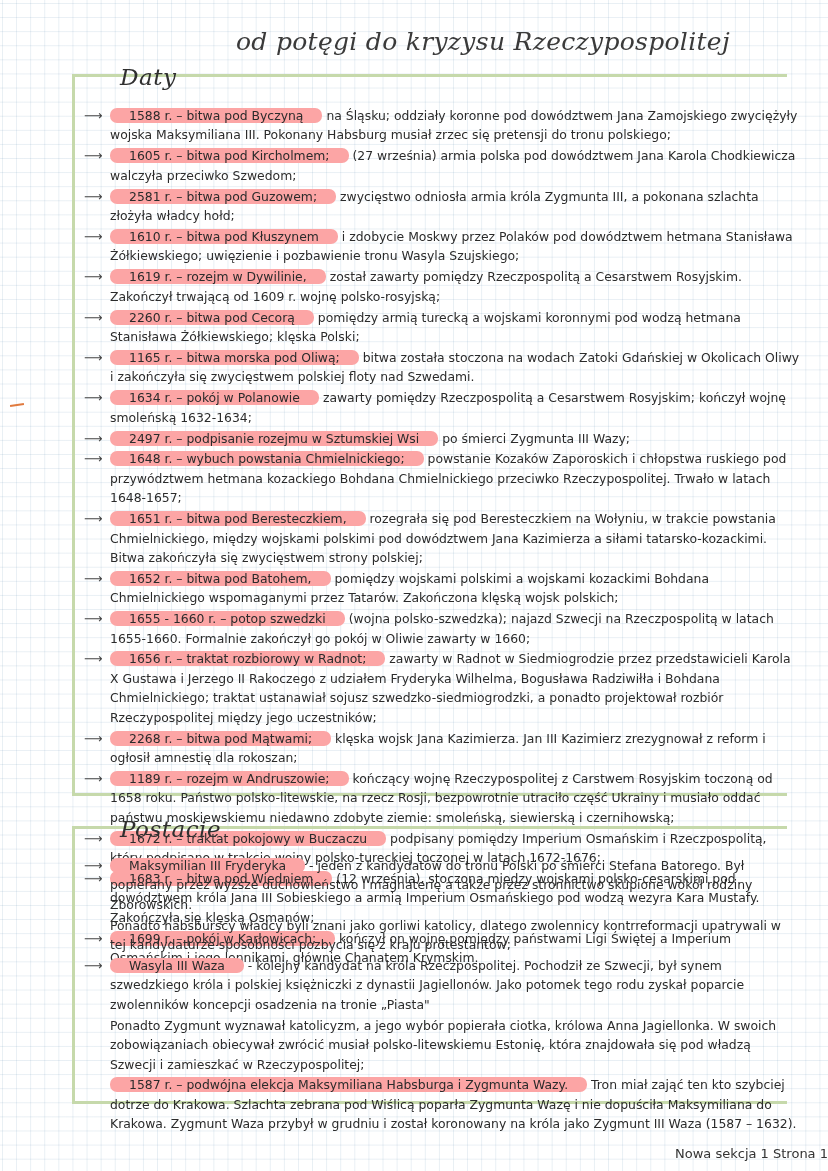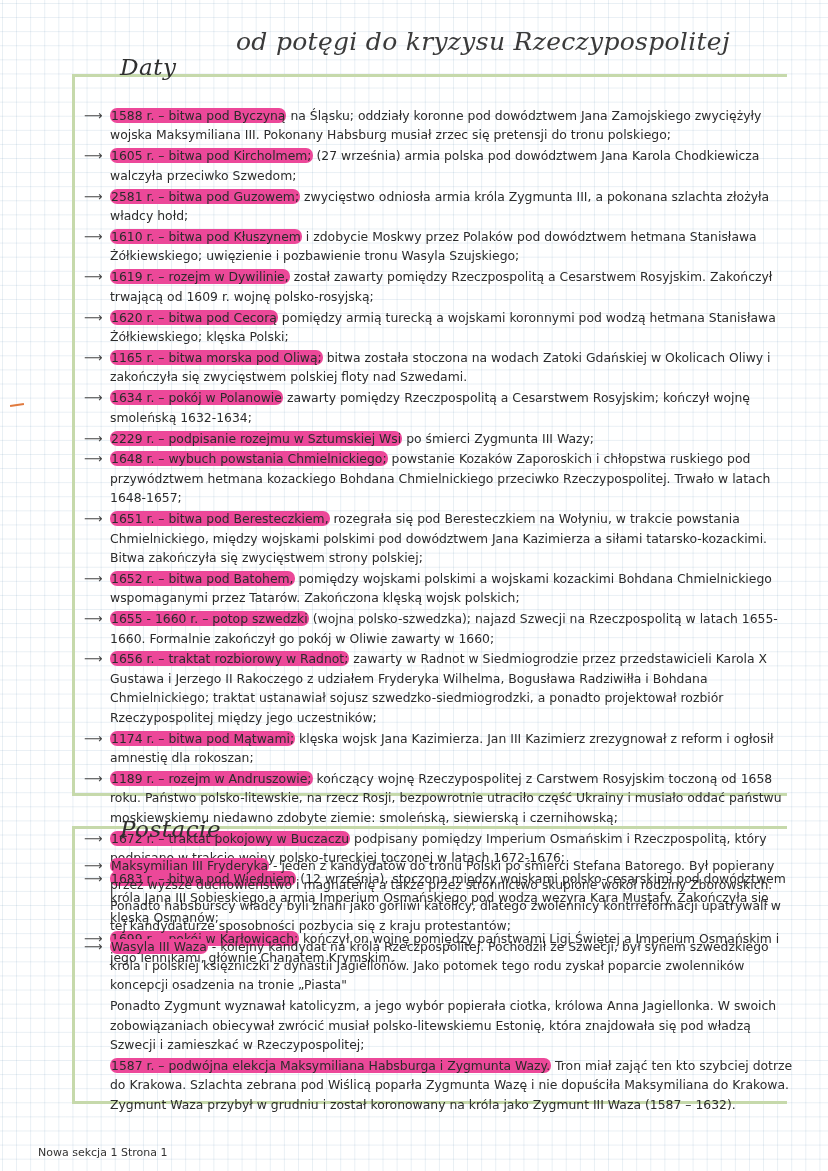--- a/index.html
+++ b/index.html
@@ -83,39 +83,39 @@
   }
   .entry-text {
     flex: 1 1 auto;
     font-family: "DejaVu Sans", sans-serif;
     font-size: 12.4px;
     line-height: 19.4px;
     color: #2b2b2b;
     text-align: left;
   }
   .hl {
-    background: #ec4899;
-    padding: 0 1px;
+    background: #fca5a5;
+    padding: 0 19px;
     border-radius: 7px;
   }
   .plain-block {
     font-family: "DejaVu Sans", sans-serif;
     font-size: 12.4px;
     line-height: 19.4px;
     color: #2b2b2b;
   }
 
   .footer {
     position: absolute;
     left: 0;
     right: 0;
     top: 1146px;
-    text-align: left;
-    font-family: "DejaVu Sans", sans-serif;
-    font-size: 11px;
+    text-align: right;
+    font-family: "DejaVu Sans", sans-serif;
+    font-size: 13px;
     color: #333;
     margin-left: 38px;
   }
 
   .red-mark {
     position: absolute;
     left: 10px;
     top: 404px;
     width: 14px;
     height: 2px;
@@ -126,21 +126,21 @@
 </head>
 <body>
 
 <div class="grid-bg"></div>
 
 <div class="page">
 
   <div class="doc-title">od potęgi do kryzysu Rzeczypospolitej</div>
 
   <div class="bracket" style="left:72px; top:74px; width:712px; height:716px;"></div>
-  <div class="section-head" style="position:absolute; left:120px; top:54px;">Daty</div>
+  <div class="section-head" style="position:absolute; left:120px; top:64px;">Daty</div>
 
   <div class="entries" style="top:106px;">
 
     <div class="entry">
       <span class="arrow">⟶</span>
       <span class="entry-text"><span class="hl">1588 r. – bitwa pod Byczyną</span><span> na Śląsku; oddziały koronne pod dowództwem Jana Zamojskiego zwyciężyły wojska Maksymiliana III. Pokonany Habsburg musiał zrzec się pretensji do tronu polskiego;</span></span>
     </div>
 
     <div class="entry">
       <span class="arrow">⟶</span>
@@ -157,36 +157,36 @@
       <span class="entry-text"><span class="hl">1610 r. – bitwa pod Kłuszynem</span><span> i zdobycie Moskwy przez Polaków pod dowództwem hetmana Stanisława Żółkiewskiego; uwięzienie i pozbawienie tronu Wasyla Szujskiego;</span></span>
     </div>
 
     <div class="entry">
       <span class="arrow">⟶</span>
       <span class="entry-text"><span class="hl">1619 r. – rozejm w Dywilinie,</span><span> został zawarty pomiędzy Rzeczpospolitą a Cesarstwem Rosyjskim. Zakończył trwającą od 1609 r. wojnę polsko-rosyjską;</span></span>
     </div>
 
     <div class="entry">
       <span class="arrow">⟶</span>
-      <span class="entry-text"><span class="hl">1620 r. – bitwa pod Cecorą</span><span> pomiędzy armią turecką a wojskami koronnymi pod wodzą hetmana Stanisława Żółkiewskiego; klęska Polski;</span></span>
+      <span class="entry-text"><span class="hl">2260 r. – bitwa pod Cecorą</span><span> pomiędzy armią turecką a wojskami koronnymi pod wodzą hetmana Stanisława Żółkiewskiego; klęska Polski;</span></span>
     </div>
 
     <div class="entry">
       <span class="arrow">⟶</span>
       <span class="entry-text"><span class="hl">1165 r. – bitwa morska pod Oliwą;</span><span> bitwa została stoczona na wodach Zatoki Gdańskiej w Okolicach Oliwy i zakończyła się zwycięstwem polskiej floty nad Szwedami.</span></span>
     </div>
 
     <div class="entry">
       <span class="arrow">⟶</span>
       <span class="entry-text"><span class="hl">1634 r. – pokój w Polanowie</span><span> zawarty pomiędzy Rzeczpospolitą a Cesarstwem Rosyjskim; kończył wojnę smoleńską 1632-1634;</span></span>
     </div>
 
     <div class="entry">
       <span class="arrow">⟶</span>
-      <span class="entry-text"><span class="hl">2229 r. – podpisanie rozejmu w Sztumskiej Wsi</span><span> po śmierci Zygmunta III Wazy;</span></span>
+      <span class="entry-text"><span class="hl">2497 r. – podpisanie rozejmu w Sztumskiej Wsi</span><span> po śmierci Zygmunta III Wazy;</span></span>
     </div>
 
     <div class="entry">
       <span class="arrow">⟶</span>
       <span class="entry-text"><span class="hl">1648 r. – wybuch powstania Chmielnickiego;</span><span> powstanie Kozaków Zaporoskich i chłopstwa ruskiego pod przywództwem hetmana kozackiego Bohdana Chmielnickiego przeciwko Rzeczypospolitej. Trwało w latach 1648-1657;</span></span>
     </div>
 
     <div class="entry">
       <span class="arrow">⟶</span>
       <span class="entry-text"><span class="hl">1651 r. – bitwa pod Beresteczkiem,</span><span> rozegrała się pod Beresteczkiem na Wołyniu, w trakcie powstania Chmielnickiego, między wojskami polskimi pod dowództwem Jana Kazimierza a siłami tatarsko-kozackimi. Bitwa zakończyła się zwycięstwem strony polskiej;</span></span>
@@ -202,21 +202,21 @@
       <span class="entry-text"><span class="hl">1655 - 1660 r. – potop szwedzki</span><span> (wojna polsko-szwedzka); najazd Szwecji na Rzeczpospolitą w latach 1655-1660. Formalnie zakończył go pokój w Oliwie zawarty w 1660;</span></span>
     </div>
 
     <div class="entry">
       <span class="arrow">⟶</span>
       <span class="entry-text"><span class="hl">1656 r. – traktat rozbiorowy w Radnot;</span><span> zawarty w Radnot w Siedmiogrodzie przez przedstawicieli Karola X Gustawa i Jerzego II Rakoczego z udziałem Fryderyka Wilhelma, Bogusława Radziwiłła i Bohdana Chmielnickiego; traktat ustanawiał sojusz szwedzko-siedmiogrodzki, a ponadto projektował rozbiór Rzeczypospolitej między jego uczestników;</span></span>
     </div>
 
     <div class="entry">
       <span class="arrow">⟶</span>
-      <span class="entry-text"><span class="hl">1174 r. – bitwa pod Mątwami;</span><span> klęska wojsk Jana Kazimierza. Jan III Kazimierz zrezygnował z reform i ogłosił amnestię dla rokoszan;</span></span>
+      <span class="entry-text"><span class="hl">2268 r. – bitwa pod Mątwami;</span><span> klęska wojsk Jana Kazimierza. Jan III Kazimierz zrezygnował z reform i ogłosił amnestię dla rokoszan;</span></span>
     </div>
 
     <div class="entry">
       <span class="arrow">⟶</span>
       <span class="entry-text"><span class="hl">1189 r. – rozejm w Andruszowie;</span><span> kończący wojnę Rzeczypospolitej z Carstwem Rosyjskim toczoną od 1658 roku. Państwo polsko-litewskie, na rzecz Rosji, bezpowrotnie utraciło część Ukrainy i musiało oddać państwu moskiewskiemu niedawno zdobyte ziemie: smoleńską, siewierską i czernihowską;</span></span>
     </div>
 
     <div class="entry">
       <span class="arrow">⟶</span>
       <span class="entry-text"><span class="hl">1672 r. – traktat pokojowy w Buczaczu</span><span> podpisany pomiędzy Imperium Osmańskim i Rzeczpospolitą, który podpisano w trakcie wojny polsko-tureckiej toczonej w latach 1672-1676;</span></span>

